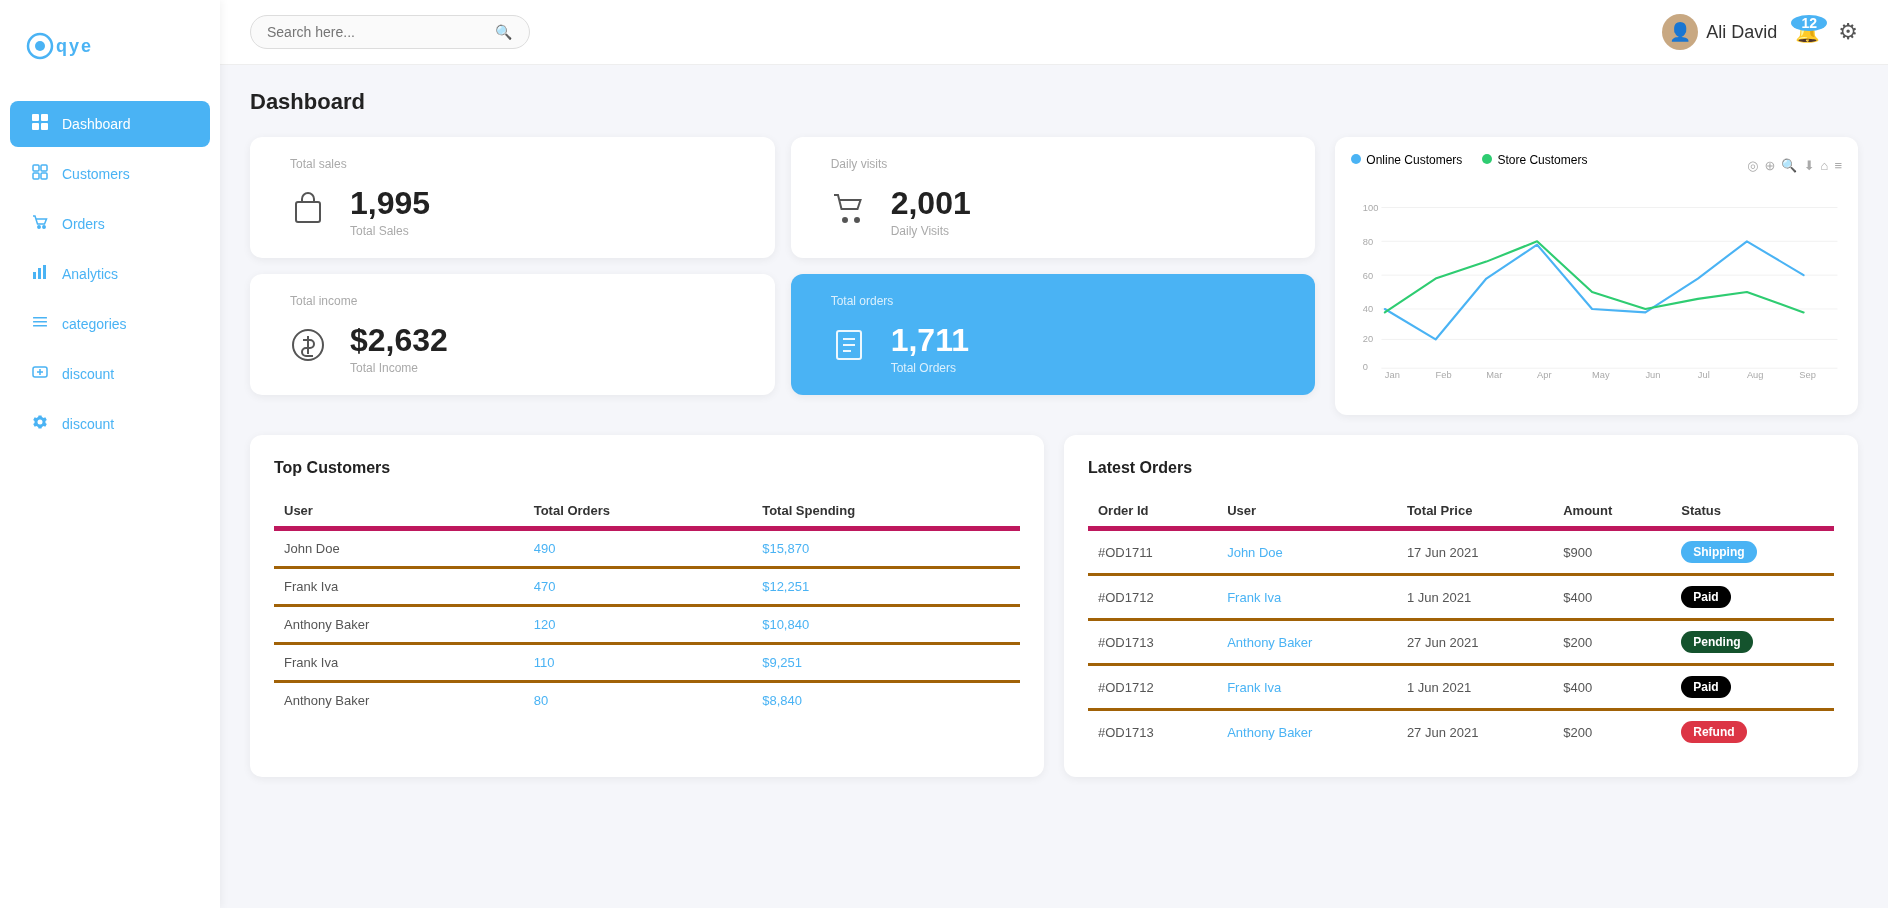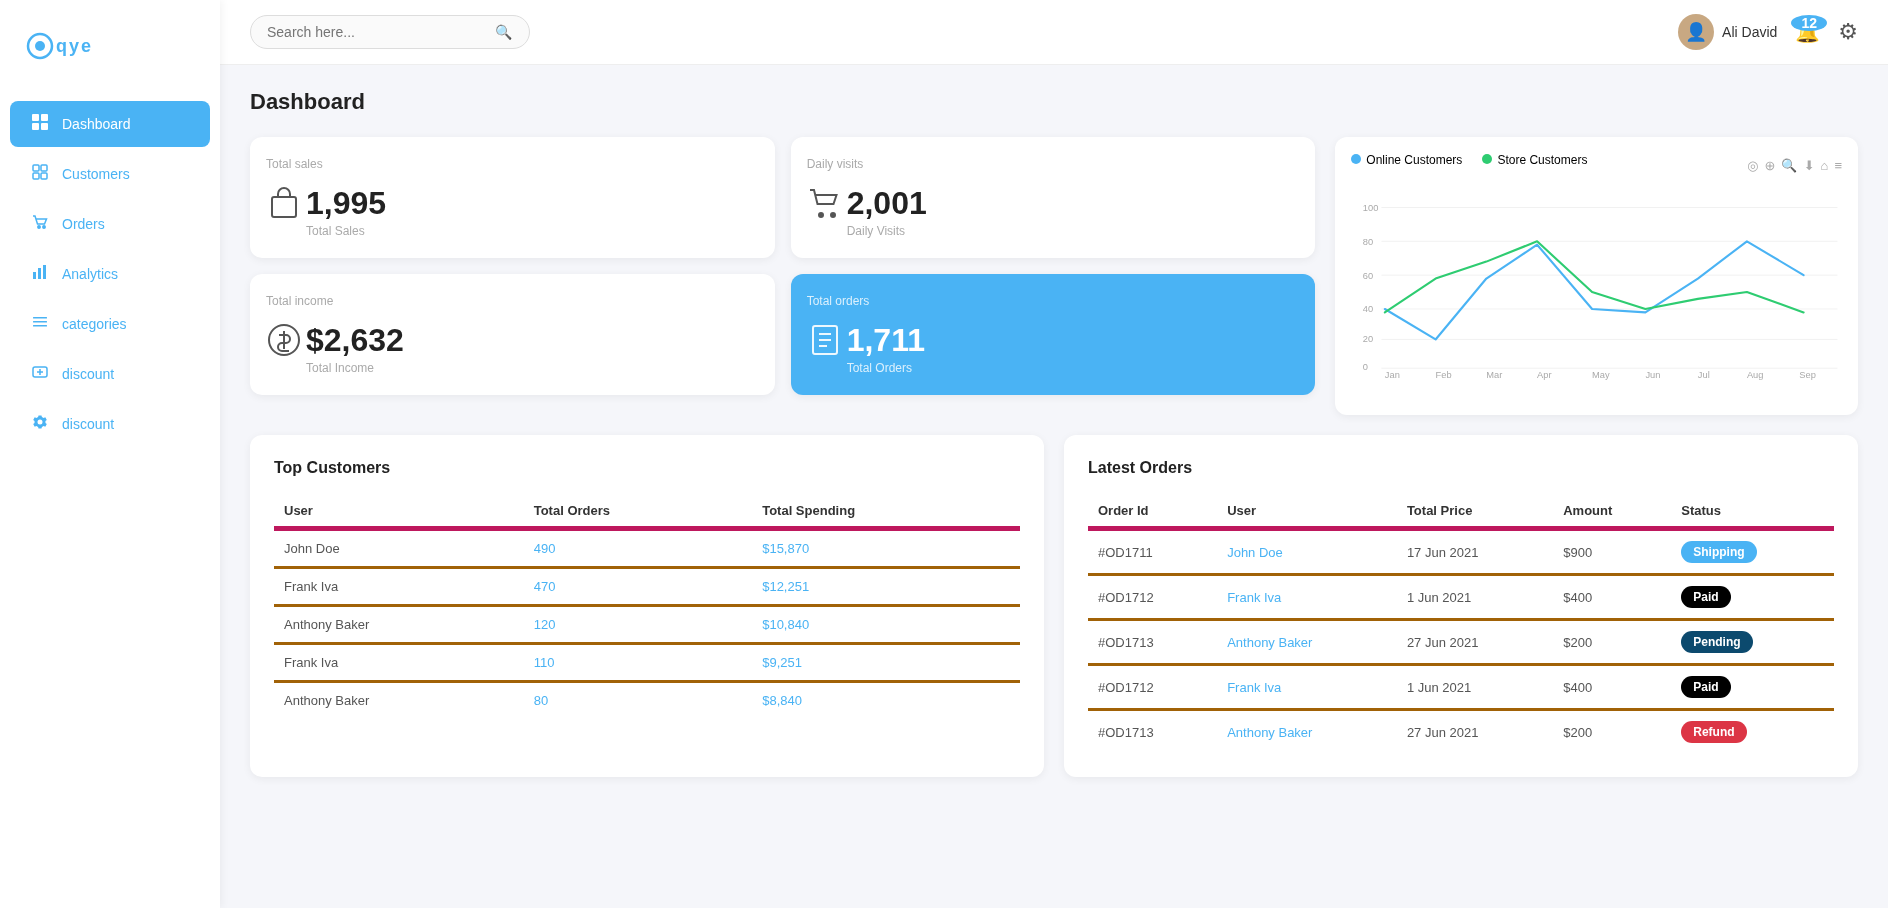--- a/index.html
+++ b/index.html
@@ -92,21 +92,21 @@
       cursor: pointer;
     }
     .avatar-circle {
       width: 36px; height: 36px;
       border-radius: 50%;
       background: #c8a882;
       overflow: hidden;
       display: flex; align-items: center; justify-content: center;
       font-size: 18px;
     }
-    .user-name { font-size: 14px; font-weight: 500; color: #333; }
+    .user-name { font-size: 18px; font-weight: 500; color: #333; }
     .notif-btn {
       position: relative;
       cursor: pointer;
       font-size: 20px;
       color: #555;
     }
     .notif-badge {
       position: absolute;
       top: -5px; right: -7px;
       background: #4ab3f4;
@@ -127,25 +127,25 @@
     
     .stats-row {
       display: grid;
       grid-template-columns: 1fr 1fr 1fr;
       gap: 20px;
       margin-bottom: 20px;
     }
     .stat-card {
       background: #fff;
       border-radius: 12px;
-      padding: 20px 16px;
+      padding: 20px 40px;
       box-shadow: 0 2px 8px rgba(0,0,0,0.06);
     }
     .stat-label { font-size: 12px; color: #aaa; margin-bottom: 14px; font-weight: 500; }
-    .stat-value-row { display: flex; gap: 4px; }
+    .stat-value-row { display: flex; align-items: center; gap: 24px; }
     .stat-icon { font-size: 28px; color: #555; }
     .stat-value { font-size: 32px; font-weight: 700; color: #222; }
     .stat-sublabel { font-size: 12px; color: #aaa; margin-top: 2px; }
     .stat-card.blue {
       background: #4ab3f4;
       color: #fff;
     }
     .stat-card.blue .stat-label { color: rgba(255,255,255,0.8); }
     .stat-card.blue .stat-value { color: #fff; }
     .stat-card.blue .stat-sublabel { color: rgba(255,255,255,0.8); }
@@ -186,21 +186,21 @@
     .status-badge {
       padding: 4px 12px;
       border-radius: 14px;
       font-size: 12px;
       font-weight: 600;
       color: #fff;
       display: inline-block;
     }
     .status-shipping { background: #4ab3f4; }
     .status-paid { background: #000000; }
-    .status-pending { background: #0c4a6e; }
+    .status-pending { background: #14532d; }
     .status-refund { background: #dc3545; }
 
     
     .chart-wrap { position: relative; }
     svg.chart { width: 100%; height: 200px; }
   </style>
 </head>
 <body>
 
 <aside class="sidebar">

